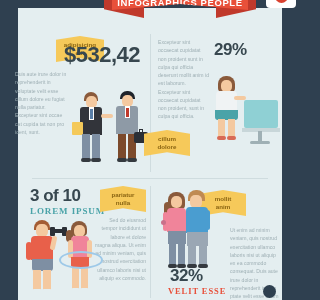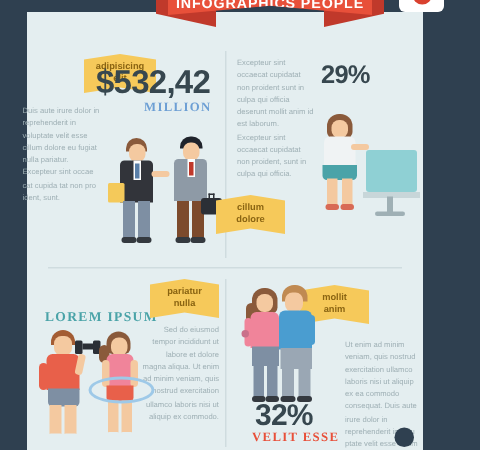--- a/index.html
+++ b/index.html
@@ -92,21 +92,20 @@
       <div class="vdiv" style="left:132px; top:26px; height:138px;"></div>
       <div class="hdiv" style="left:14px; top:170px; width:236px;"></div>
       <div class="vdiv" style="left:132px; top:178px; height:112px;"></div>
 
       <div class="tag-y" style="left:38px; top:28px; width:48px; height:26px;">
         <span>adipisicing</span>
         <span>elit</span>
       </div>
 
       <div class="big-num" style="left:46px; top:34px; font-size:22px;">$532,42</div>
-      <div class="sub-lbl" style="left:78px; top:58px; font-size:8.5px; color:#6d9fd4;">MILLION</div>
 
       <div class="body-txt" style="left:-3px; top:62px; width:52px;">Duis aute irure dolor in reprehenderit in voluptate velit esse cillum dolore eu fugiat nulla pariatur. Excepteur sint occae cat cupida tat non pro ident, sunt.</div>
 
       <div class="fig" style="left:46px; top:82px; width:84px; height:84px;">
 
         <div class="sh r2" style="left:20px; top:2px; width:14px; height:9px; background:#8a5a3b; border-radius:7px 7px 0 0;"></div>
         <div class="sh" style="left:22px; top:6px; width:11px; height:12px; background:#f4c9a0; border-radius:5px;"></div>
         <div class="sh" style="left:16px; top:17px; width:22px; height:28px; background:#32343a; border-radius:3px 3px 0 0;"></div>
         <div class="sh" style="left:25px; top:17px; width:5px; height:13px; background:#fdfdfd;"></div>
         <div class="sh" style="left:26px; top:19px; width:3px; height:10px; background:#5a7fa8;"></div>
@@ -149,20 +148,21 @@
         <div class="sh" style="left:24px; top:45px; width:7px; height:18px; background:#f4c9a0;"></div>
         <div class="sh" style="left:13px; top:62px; width:9px; height:4px; background:#d86a55; border-radius:2px;"></div>
         <div class="sh" style="left:23px; top:62px; width:9px; height:4px; background:#d86a55; border-radius:2px;"></div>
 
         <div class="sh" style="left:40px; top:26px; width:34px; height:28px; background:#8fd0d4; border-radius:2px;"></div>
         <div class="sh" style="left:38px; top:54px; width:38px; height:4px; background:#c8d6d9;"></div>
         <div class="sh" style="left:54px; top:57px; width:4px; height:12px; background:#9fb0b5;"></div>
         <div class="sh" style="left:46px; top:67px; width:20px; height:3px; background:#9fb0b5; border-radius:2px;"></div>
       </div>
 
+      <div class="big-num" style="left:12px; top:178px; font-size:17px;">3 of 10</div>
       <div class="sub-lbl" style="left:12px; top:198px; font-size:9px; color:#4aa3a8;">LOREM IPSUM</div>
 
       <div class="tag-y" style="left:82px; top:178px; width:46px; height:26px;">
         <span>pariatur</span>
         <span>nulla</span>
       </div>
 
       <div class="body-txt" style="left:76px; top:208px; width:52px; text-align:right;">Sed do eiusmod tempor incididunt ut labore et dolore magna aliqua. Ut enim ad minim veniam, quis nostrud exercitation ullamco laboris nisi ut aliquip ex commodo.</div>
 
       <div class="fig" style="left:-4px; top:210px; width:84px; height:84px;">
@@ -197,21 +197,21 @@
         <div class="sh" style="left:45px; top:33px; width:44px; height:18px; border:2.5px solid #9ec9e8; border-radius:50%;"></div>
       </div>
 
       <div class="tag-y" style="left:182px; top:182px; width:46px; height:26px;">
         <span>mollit</span>
         <span>anim</span>
       </div>
 
       <div class="body-txt" style="left:212px; top:218px; width:50px;">Ut enim ad minim veniam, quis nostrud exercitation ullamco laboris nisi ut aliquip ex ea commodo consequat. Duis aute irure dolor in reprehenderit in volu ptate velit esse cillum dolore eu fugia</div>
 
-      <div class="big-num" style="left:152px; top:258px; font-size:20px;">32%</div>
+      <div class="big-num" style="left:152px; top:258px; font-size:17px;">32%</div>
       <div class="sub-lbl" style="left:150px; top:278px; font-size:8.5px; color:#e8503a;">VELIT ESSE</div>
 
       <div class="fig" style="left:140px; top:180px; width:70px; height:82px;">
 
         <div class="sh" style="left:10px; top:4px; width:17px; height:17px; background:#8a5a3b; border-radius:8px 8px 4px 4px;"></div>
         <div class="sh" style="left:13px; top:8px; width:11px; height:12px; background:#f4c9a0; border-radius:5px;"></div>
         <div class="sh" style="left:6px; top:14px; width:7px; height:14px; background:#8a5a3b; border-radius:4px;"></div>
         <div class="sh" style="left:9px; top:20px; width:19px; height:24px; background:#f0849a; border-radius:4px 4px 0 0;"></div>
         <div class="sh" style="left:5px; top:24px; width:5px; height:19px; background:#f0849a; border-radius:3px;"></div>
         <div class="sh" style="left:10px; top:43px; width:18px; height:13px; background:#7e8fa3;"></div>

